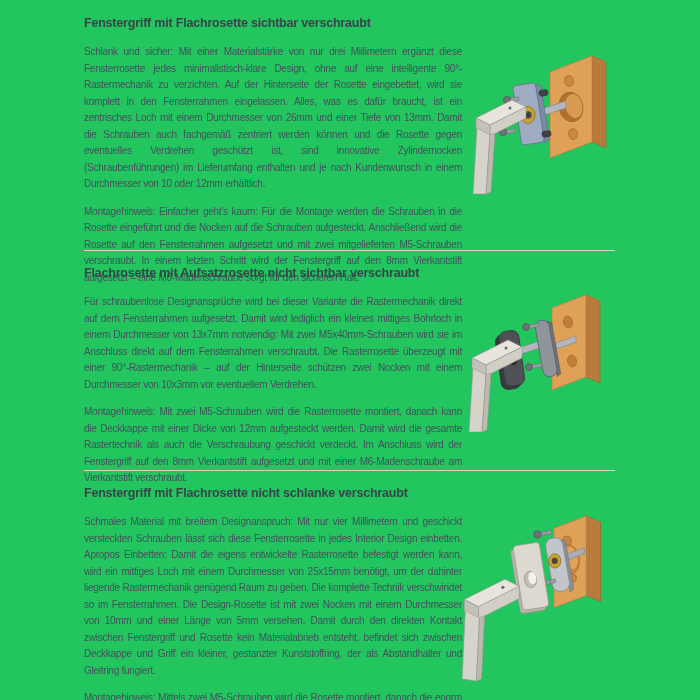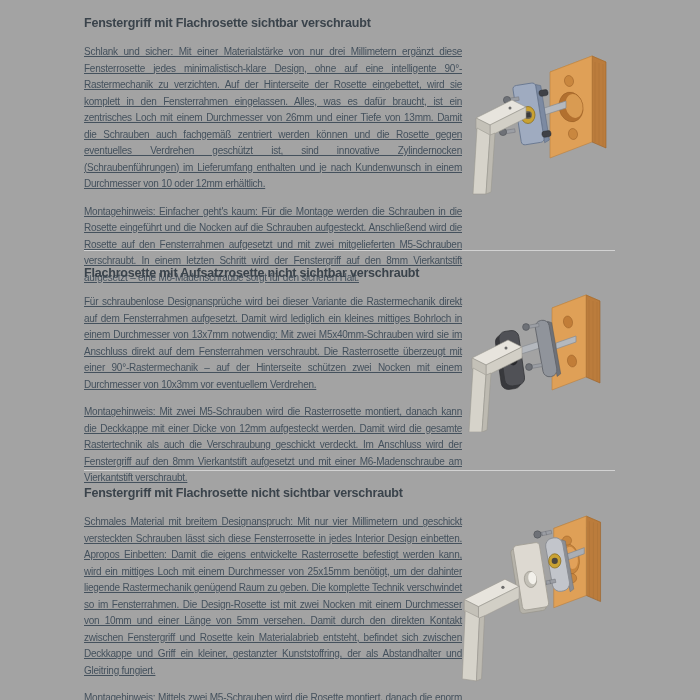--- a/index.html
+++ b/index.html
@@ -1,35 +1,35 @@
 <!DOCTYPE html>
 <html lang="de"><head>
 <meta charset="utf-8">
 <style>
   html,body{margin:0;padding:0;background:#ffffff;}
   .page{
-    position:relative;width:700px;height:700px;background:#a3a3a3;
+    position:relative;width:700px;height:700px;background:#22c55e;
     overflow:hidden;
     font-family:"Liberation Sans", sans-serif;
     -webkit-font-smoothing:antialiased;
   }
   .section{position:absolute;left:84px;width:531px;}
   .sec1{top:16px;}
   .sec2{top:266px;}
   .sec3{top:486px;}
   .section h2{
     margin:0 0 14px 0;
     font-size:12.5px;font-weight:bold;letter-spacing:-0.2px;
     color:#3a434b;
   }
   .text-col{width:378px;}
   .text-col p{
     margin:0 0 11px 0;
     font-size:10px;line-height:16.5px;letter-spacing:-0.25px;
-    color:#44515d;text-align:justify;text-decoration:underline;
+    color:#44515d;text-align:justify;
   }
   .text-col p:last-child{margin-bottom:0;}
   .divider{
     position:absolute;left:84px;width:531px;height:0;border:none;
     border-top:1px solid #d2d2d2;margin:0;
   }
   .div1{top:250px;}
   .div2{top:470px;}
   .illus{position:absolute;margin:0;padding:0;}
   .illus1{left:386px;top:26px;}
@@ -152,21 +152,21 @@
           <polygon points="18,93 23,91 19,148 14,150" fill="#bdbab1"></polygon>
           <circle cx="38" cy="66" r="1.5" fill="#6b6b6b" stroke="none"></circle>
         </g>
       </svg>
     </figure>
   </section>
 
   <hr class="divider div2">
 
   <section class="section sec3">
-    <h2>Fenstergriff mit Flachrosette nicht sichtbar verschraubt</h2>
+    <h2>Fenstergriff mit Flachrosette nicht schlanke verschraubt</h2>
     <div class="text-col">
       <p>Schmales Material mit breitem Designanspruch: Mit nur vier Millimetern und geschickt versteckten Schrauben lässt sich diese Fensterrosette in jedes Interior Design einbetten. Apropos Einbetten: Damit die eigens entwickelte Rasterrosette befestigt werden kann, wird ein mittiges Loch mit einem Durchmesser von 25x15mm benötigt, um der dahinter liegende Rastermechanik genügend Raum zu geben. Die komplette Technik verschwindet so im Fensterrahmen. Die Design-Rosette ist mit zwei Nocken mit einem Durchmesser von 10mm und einer Länge von 5mm versehen. Damit durch den direkten Kontakt zwischen Fenstergriff und Rosette kein Materialabrieb entsteht, befindet sich zwischen Deckkappe und Griff ein kleiner, gestanzter Kunststoffring, der als Abstandhalter und Gleitring fungiert.</p>
       <p>Montagehinweis: Mittels zwei M5-Schrauben wird die Rosette montiert, danach die enorm schlanke Deckkappe mit nur 4mm Dicke aufgesetzt. Im Anschluss wird der Fenstergriff auf den 8mm Vierkantstift aufgesetzt und mit einer M6-Madenschraube am Vierkantstift verschraubt.</p>
     </div>
     <figure class="illus illus3">
       <svg width="158" height="178" viewBox="0 0 155 175">
 
         <g>
           <polygon points="92,22 124,10 138,16 106,28" fill="#edc287" stroke="#c08b45" stroke-width="0.6"></polygon>
           <polygon points="124,10 138,16 138,94 124,88" fill="#bb7c3c" stroke="#9a6128" stroke-width="0.6"></polygon>

